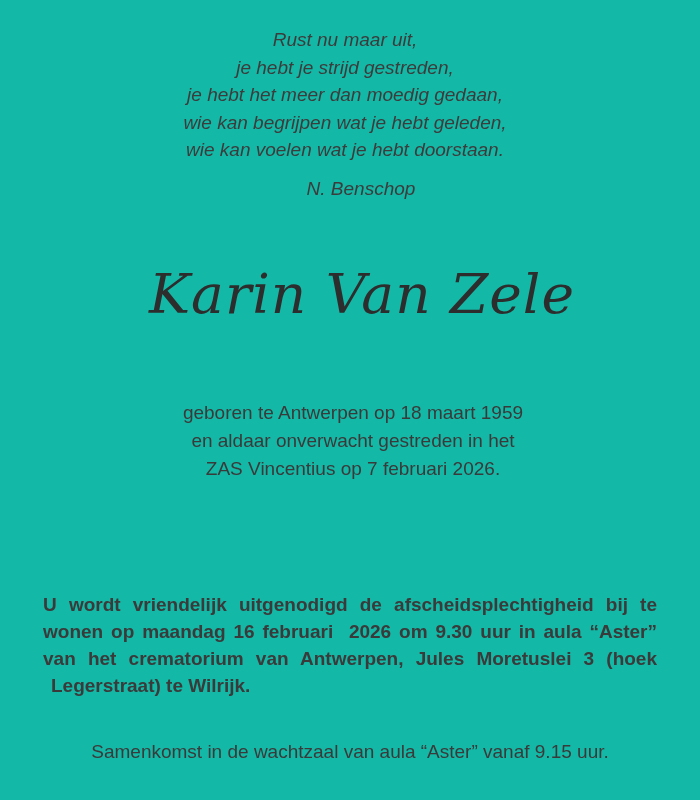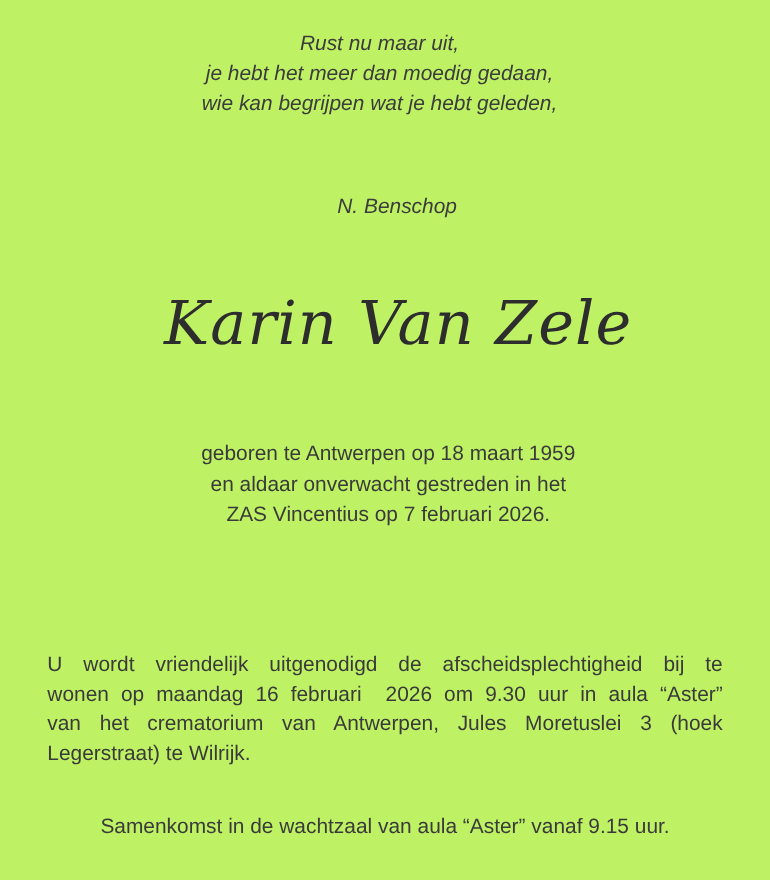--- a/index.html
+++ b/index.html
@@ -4,21 +4,21 @@
 <style>
   html, body {
     margin: 0;
     padding: 0;
     background: #ffffff;
   }
   .page {
     position: relative;
     width: 700px;
     height: 800px;
-    background: #bef264;
+    background: #14b8a6;
     font-family: "Liberation Sans", sans-serif;
     color: #3a3a3a;
     overflow: hidden;
   }
 
   
   .poem {
     position: absolute;
     top: 26px;
     left: 0;
@@ -69,49 +69,53 @@
 
   
   .ceremony {
     position: absolute;
     top: 591px;
     left: 43px;
     width: 614px;
     font-size: 19px;
     line-height: 27px;
     color: #3a3a3a;
+    font-weight: bold;
   }
   .ceremony .line-just {
     text-align: justify;
     text-align-last: justify;
   }
   .ceremony .line-last {
     text-align: left;
+    margin-left: 8px;
   }
 
   
   .meeting {
     position: absolute;
     top: 741px;
     left: 43px;
     width: 614px;
     text-align: center;
     font-size: 19px;
     color: #3a3a3a;
   }
 </style>
 </head>
 <body>
 
 <div class="page">
 
   <div class="poem">
     <div>Rust nu maar uit,</div>
+    <div>je hebt je strijd gestreden,</div>
     <div>je hebt het meer dan moedig gedaan,</div>
     <div>wie kan begrijpen wat je hebt geleden,</div>
+    <div>wie kan voelen wat je hebt doorstaan.</div>
   </div>
 
   <div class="poem-author">N. Benschop</div>
 
   <div class="deceased-name">Karin Van Zele</div>
 
   <div class="life-details">
     <div>geboren te Antwerpen op 18 maart 1959</div>
     <div>en aldaar onverwacht gestreden in het</div>
     <div>ZAS Vincentius op 7 februari 2026.</div>

